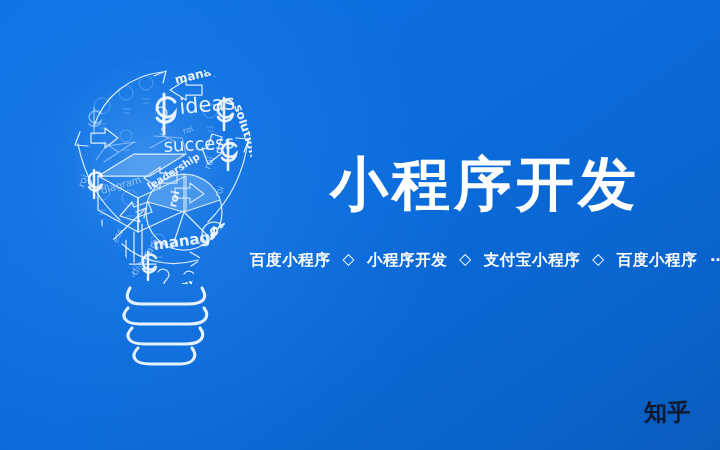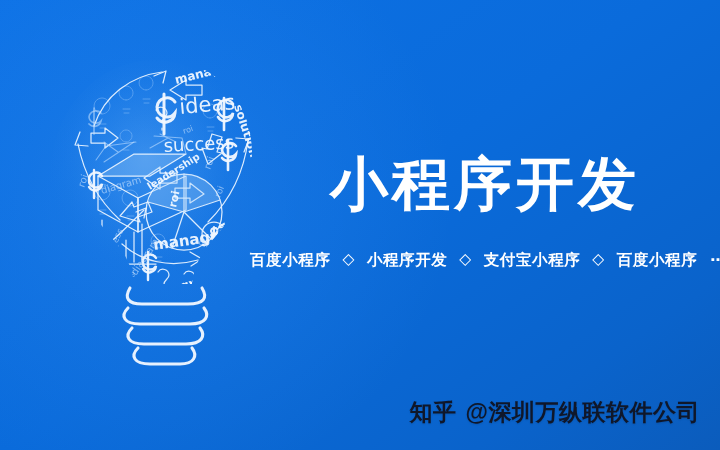--- a/index.html
+++ b/index.html
@@ -355,16 +355,15 @@
       <span>支付宝小程序</span>
       <span class="sep">◇</span>
       <span>百度小程序</span>
       <span class="more">⋯</span>
     </div>
 
   </div>
 
   <div class="watermark">
     <span class="wm-brand">知乎</span>
-    <span>@深圳万纵联软件公司</span>
   </div>
 
 </div>
 
 </body></html>

